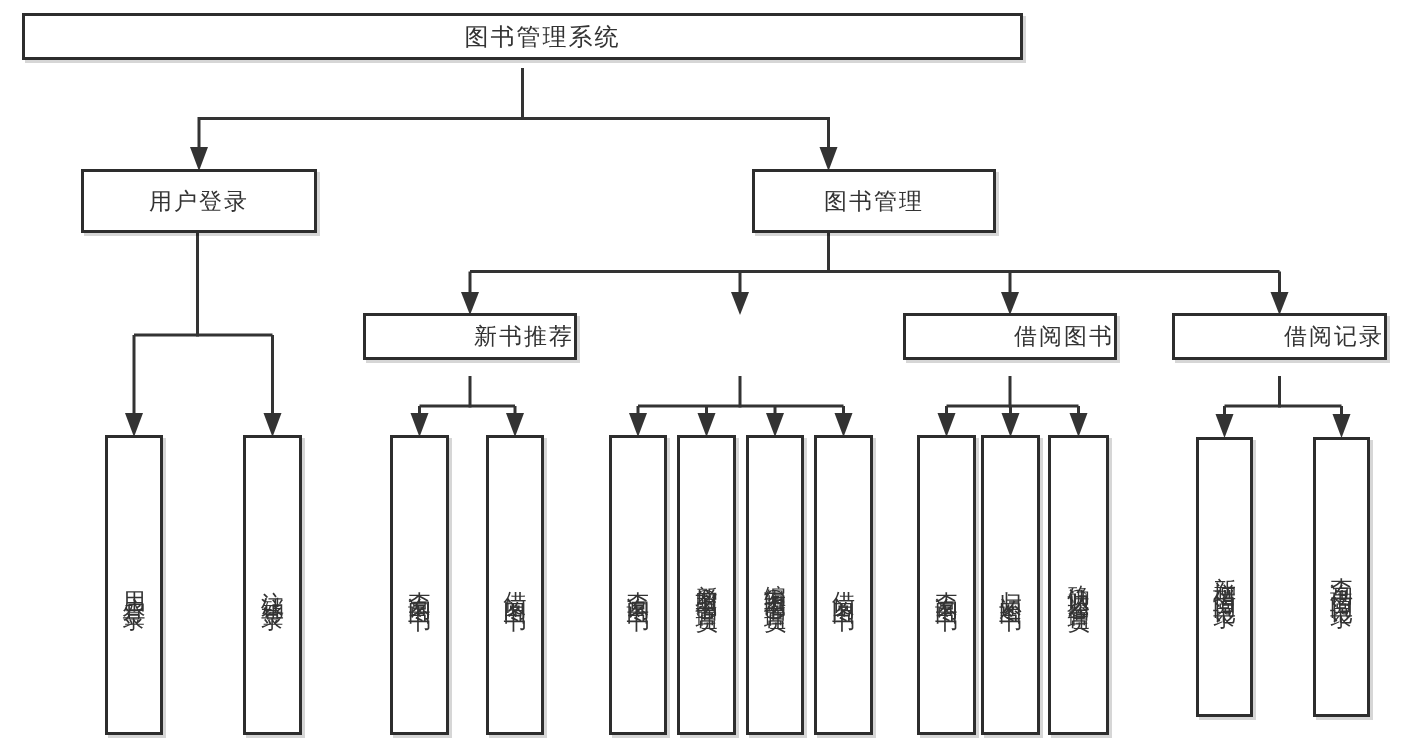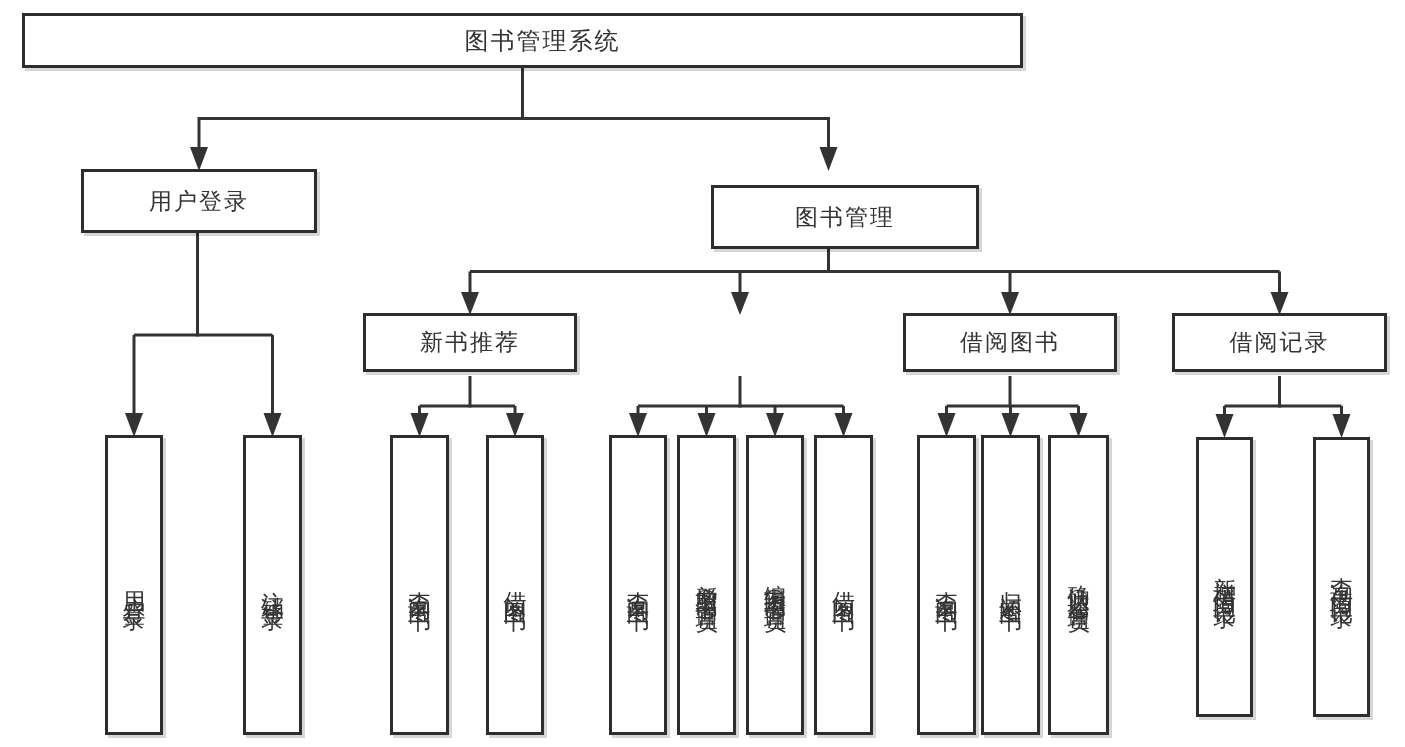--- a/index.html
+++ b/index.html
@@ -28,21 +28,21 @@
     background:var(--box_background);
     border:3px solid var(--box_border);
     box-shadow:3px 3px 0 rgba(0,0,0,0.16);
     display:flex;align-items:center;justify-content:center;
   }
   .hlabel{
     font-size:23px;letter-spacing:2px;color:var(--text);white-space:nowrap;
   }
   .root-label{font-size:24px;}
   .lvl2{top:169px;height:64px;}
-  .lvl3{top:313px;height:59px;}
+  .lvl3{top:313px;height:47px;justify-content:flex-end;}
   .leaf{top:435px;height:300px;}
   .leaf .vtext{
     writing-mode:vertical-rl;
     text-orientation:mixed;
     font-size:23px;
     letter-spacing:6px;
     color:var(--text);
     line-height:1;
   }
   .leaf .vtext.long{letter-spacing:4px;font-size:22px;}
@@ -128,28 +128,28 @@
     <g>
       <path d="M1279.5,376 V407.5"></path>
       <path d="M1224.5,406 H1341.5"></path>
       <path d="M1224.5,406 V416"></path>
       <path d="M1341.5,406 V416"></path>
       <polygon points="1215.5,414 1233.5,414 1224.5,438"></polygon>
       <polygon points="1332.5,414 1350.5,414 1341.5,438"></polygon>
     </g>
   </svg>
 
-  <div class="box" style="left:22px;top:13px;width:1001px;height:55px;padding-left:40px;">
+  <div class="box" style="left:22px;top:13px;width:1001px;height:47px;padding-left:40px;">
     <span class="hlabel root-label">图书管理系统</span>
   </div>
 
   <div class="box lvl2" style="left:81px;width:236px;">
     <span class="hlabel">用户登录</span>
   </div>
-  <div class="box lvl2" style="left:711px;width:268px;margin-top:16px;">
+  <div class="box lvl2" style="left:752px;width:244px;">
     <span class="hlabel">图书管理</span>
   </div>
 
   <div class="box lvl3" style="left:363px;width:214px;">
     <span class="hlabel">新书推荐</span>
   </div>
   <div class="box lvl3" style="left:903px;width:214px;">
     <span class="hlabel">借阅图书</span>
   </div>
   <div class="box lvl3" style="left:1172px;width:215px;font-family:Liberation Serif, serif;">

